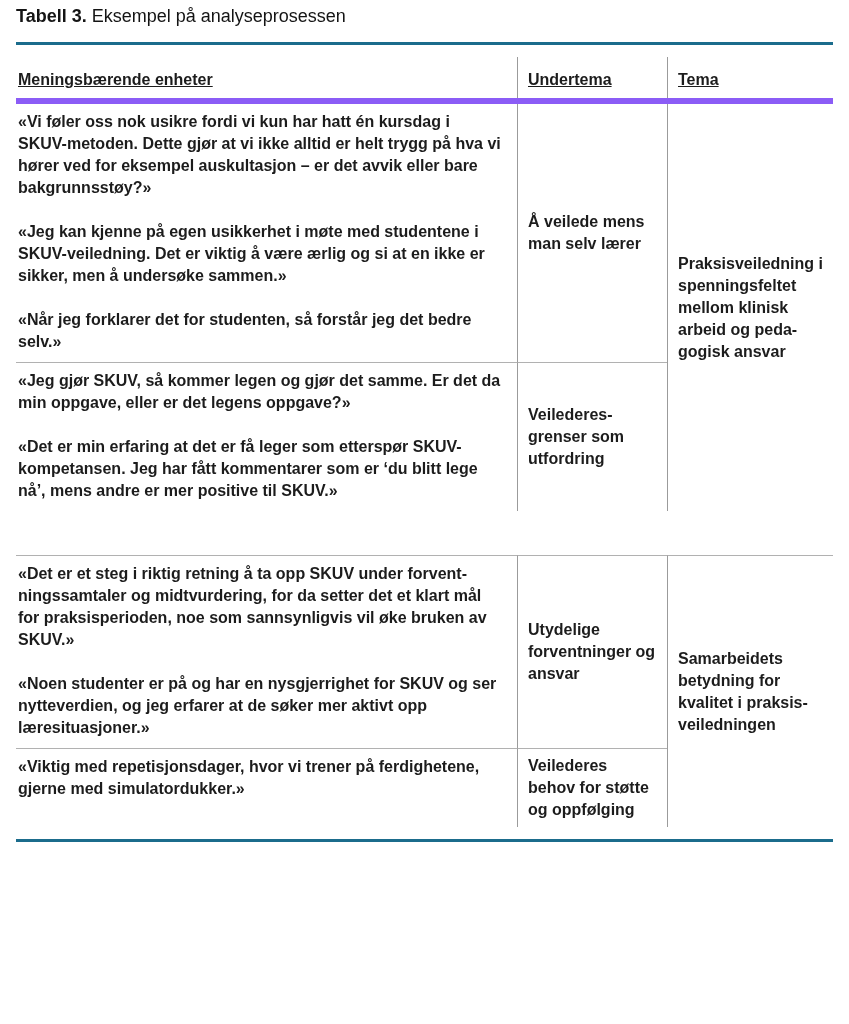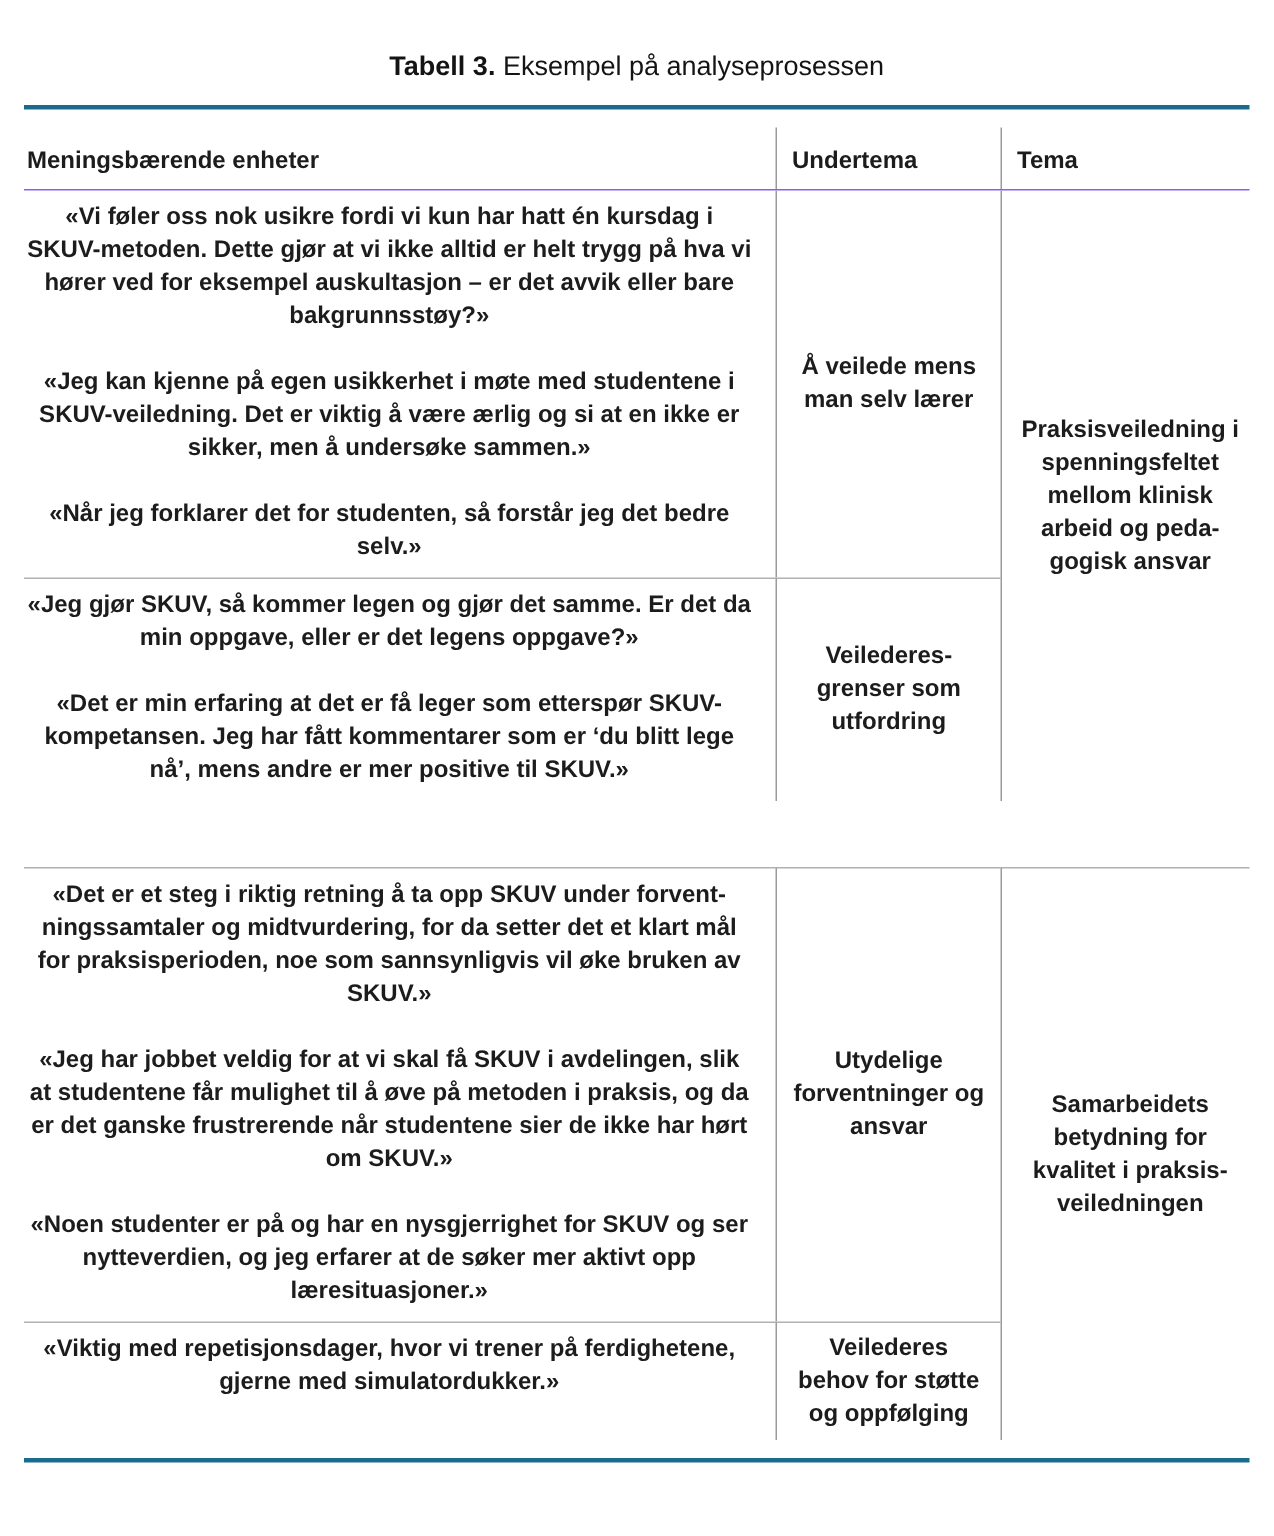--- a/index.html
+++ b/index.html
@@ -8,23 +8,22 @@
     background: #ffffff;
     font-family: "Liberation Sans", "DejaVu Sans", sans-serif;
     color: #1c1c1c;
     -webkit-font-smoothing: antialiased;
   }
   .page {
     width: 849px;
     height: 1024px;
     background: #ffffff;
     box-sizing: border-box;
-    padding-top: 32px;
+    padding-top: 4px;
     overflow: hidden;
-    text-align: center;
   }
   .title {
     margin: 0 16px 14px 16px;
     font-size: 18px;
     line-height: 24px;
     color: #141414;
   }
   .title .t-label { font-weight: 700; }
   .title .t-text  { font-weight: 400; }
   .rule-accent {
@@ -33,21 +32,22 @@
     margin: 0 16px;
   }
   .rule-accent.bottom { margin-top: 12px; }
 
   .table { margin: 0 16px; }
 
   .thead {
     display: grid;
     grid-template-columns: 501px 150px 1fr;
     margin-top: 12px;
-    border-bottom: 1px solid #8b5cf6;
+    border-bottom: 6px solid #8b5cf6;
+    text-decoration: underline;
   }
   .th {
     font-weight: 700;
     font-size: 16px;
     display: flex;
     align-items: flex-end;
     padding-bottom: 9px;
     padding-top: 14px;
     box-sizing: border-box;
   }
@@ -129,21 +129,20 @@
       <div class="cell qcell r2 c-1 div-partial">
         <p>«Jeg gjør SKUV, så kommer legen og gjør det samme. Er det da min oppgave, eller er det legens oppgave?»</p>
         <p>«Det er min erfaring at det er få leger som etterspør SKUV-kompetansen. Jeg har fått kommentarer som er ‘du blitt lege nå’, mens andre er mer positive til SKUV.»</p>
       </div>
       <div class="cell ucell r2 c-2 div-partial">
         <span>Veilederes­grenser som utfordring</span>
       </div>
 
       <div class="cell qcell r3 c-1 div-full">
         <p>«Det er et steg i riktig retning å ta opp SKUV under forvent­ningssamtaler og midtvurdering, for da setter det et klart mål for praksisperioden, noe som sannsynligvis vil øke bruken av SKUV.»</p>
-        <p>«Jeg har jobbet veldig for at vi skal få SKUV i avdelingen, slik at studentene får mulighet til å øve på metoden i praksis, og da er det ganske frustrerende når studentene sier de ikke har hørt om SKUV.»</p>
         <p>«Noen studenter er på og har en nysgjerrighet for SKUV og ser nytteverdien, og jeg erfarer at de søker mer aktivt opp læresituasjoner.»</p>
       </div>
       <div class="cell ucell r3 c-2 div-full">
         <span>Utydelige forventninger og ansvar</span>
       </div>
       <div class="cell tcell span2b div-full">
         <span>Samarbeidets betydning for kvalitet i praksis­veiledningen</span>
       </div>
 
       <div class="cell qcell r4 c-1 div-partial">

